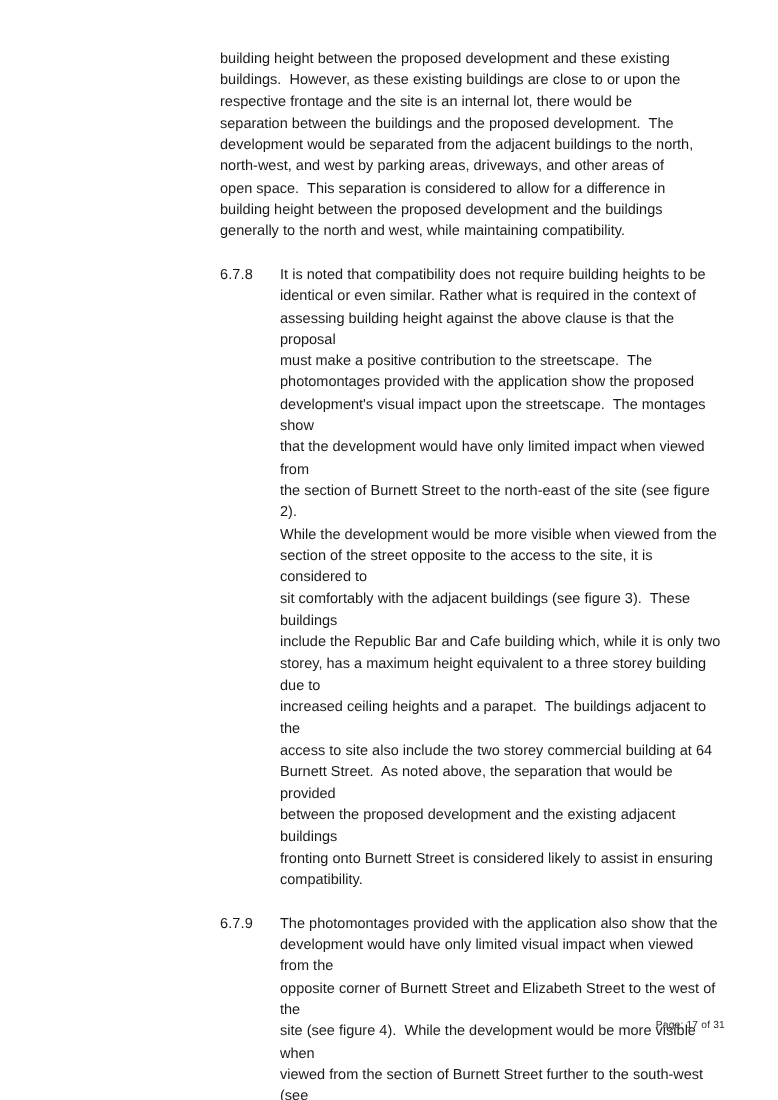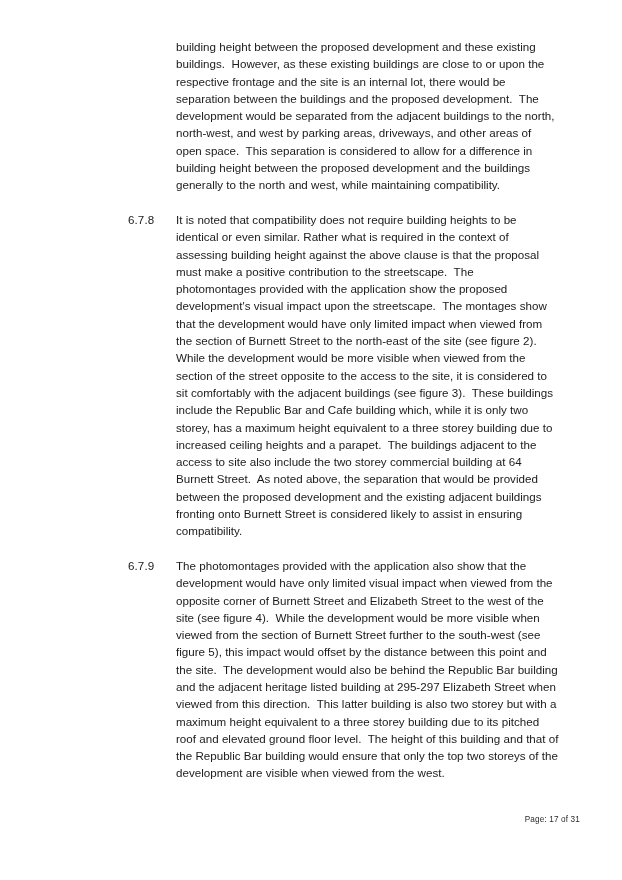--- a/index.html
+++ b/index.html
@@ -43,20 +43,21 @@
     margin-top: 16.5px;
   }
 
   .para-num {
     flex: 0 0 48px;
     width: 48px;
     font-size: 11.6px;
     line-height: 17.3px;
     letter-spacing: 0.1px;
     color: #1a1a1a;
+    margin-left: 48px;
   }
 
   .para-body {
     flex: 1 1 auto;
     font-size: 11.6px;
     line-height: 17.3px;
     letter-spacing: 0.005px;
     text-align: left;
     color: #1a1a1a;
     white-space: pre-wrap;

